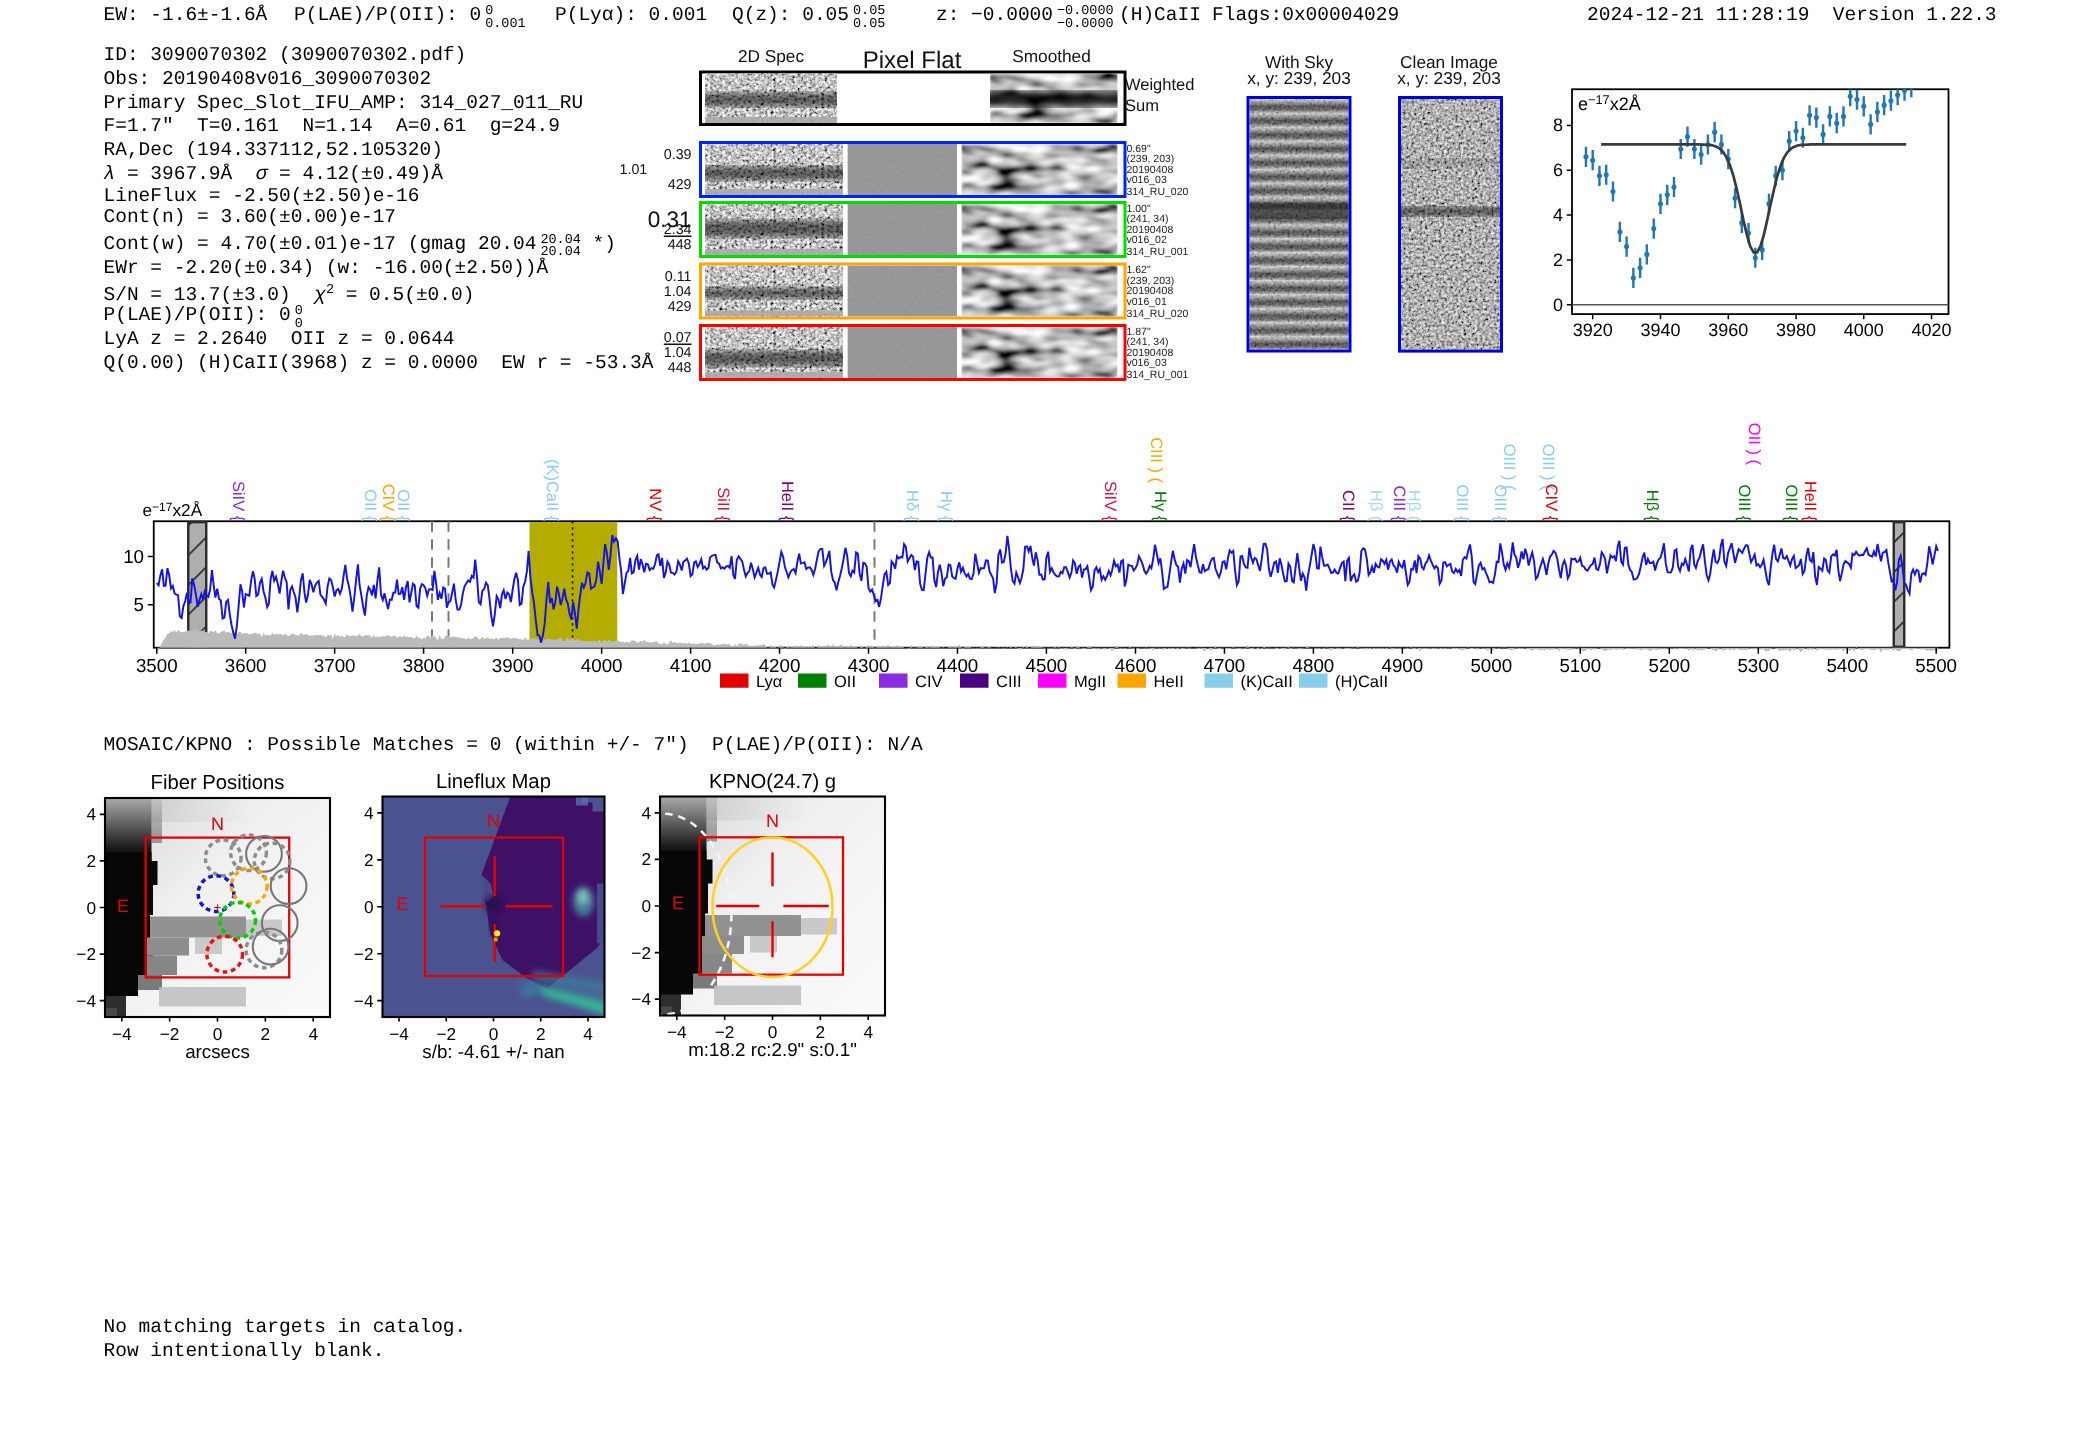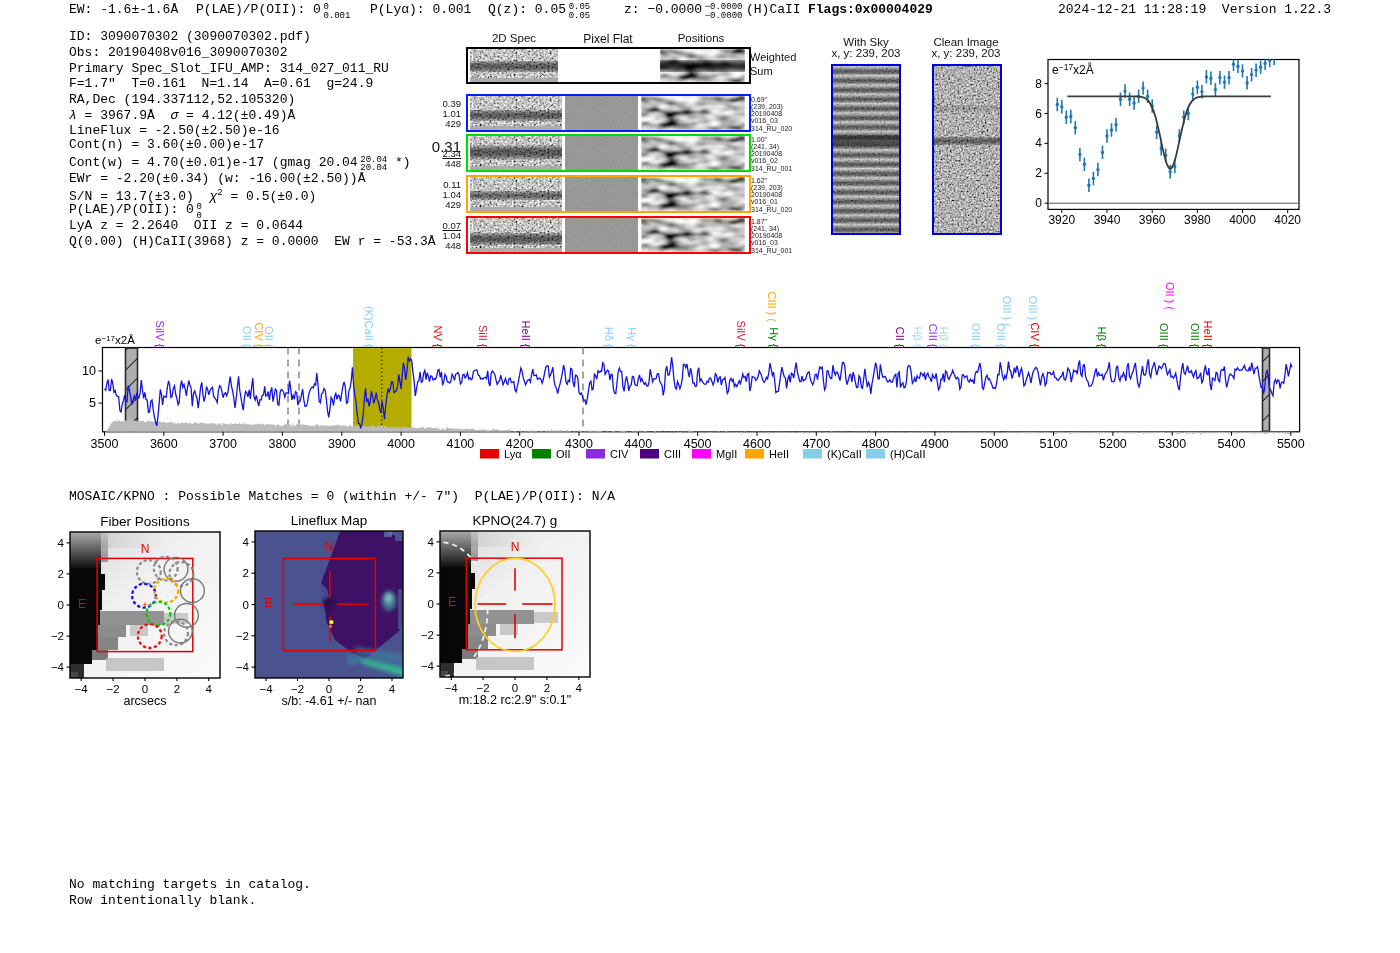--- a/index.html
+++ b/index.html
@@ -62,39 +62,39 @@
         <feGaussianBlur stdDeviation="4.5"></feGaussianBlur>
       </filter>
 </defs>
   </svg>
 <div class="ab mono" style="left:69px;top:2px;">EW: -1.6±-1.6Å</div>
 <div class="ab mono" style="left:196px;top:2px;">P(LAE)/P(OII): 0 <span class="stk"><span>0</span><span>0.001</span></span></div>
 <div class="ab mono" style="left:370px;top:2px;">P(Lyα): 0.001</div>
 <div class="ab mono" style="left:488px;top:2px;">Q(z): 0.05 <span class="stk"><span>0.05</span><span>0.05</span></span></div>
 <div class="ab mono" style="left:624px;top:2px;">z: −0.0000 <span class="stk"><span>−0.0000</span><span>−0.0000</span></span></div>
 <div class="ab mono" style="left:746px;top:2px;">(H)CaII</div>
-<div class="ab mono" style="left:808px;top:2px;font-weight:bold;">Flags:0x00004029</div>
+<div class="ab mono" style="left:808px;top:2px;">Flags:0x00004029</div>
 <div class="ab mono" style="left:1058px;top:2px;">2024-12-21 11:28:19  Version 1.22.3</div>
 <div class="ab mono" style="left:69px;top:29.0px;">ID: 3090070302 (3090070302.pdf)</div>
 <div class="ab mono" style="left:69px;top:44.7px;">Obs: 20190408v016_3090070302</div>
 <div class="ab mono" style="left:69px;top:60.5px;">Primary Spec_Slot_IFU_AMP: 314_027_011_RU</div>
 <div class="ab mono" style="left:69px;top:76.2px;">F=1.7"  T=0.161  N=1.14  A=0.61  g=24.9</div>
 <div class="ab mono" style="left:69px;top:92.0px;">RA,Dec (194.337112,52.105320)</div>
 <div class="ab mono" style="left:69px;top:107.7px;"><i>λ</i> = 3967.9Å  <i>σ</i> = 4.12(±0.49)Å</div>
 <div class="ab mono" style="left:69px;top:123.4px;">LineFlux = -2.50(±2.50)e-16</div>
 <div class="ab mono" style="left:69px;top:121px;margin-top:16px;">Cont(n) = 3.60(±0.00)e-17</div>
 <div class="ab mono" style="left:69px;top:154.9px;">Cont(w) = 4.70(±0.01)e-17 (gmag 20.04 <span class="stk"><span>20.04</span><span>20.04</span></span> *)</div>
 <div class="ab mono" style="left:69px;top:170.7px;">EWr = -2.20(±0.34) (w: -16.00(±2.50))Å</div>
 <div class="ab mono" style="left:69px;top:186.4px;">S/N = 13.7(±3.0)  <i>χ</i><sup style="font-size:9px">2</sup> = 0.5(±0.0)</div>
 <div class="ab mono" style="left:69px;top:202.1px;">P(LAE)/P(OII): 0 <span class="stk"><span>0</span><span>0</span></span></div>
 <div class="ab mono" style="left:69px;top:217.9px;">LyA z = 2.2640  OII z = 0.0644</div>
 <div class="ab mono" style="left:69px;top:233.6px;">Q(0.00) (H)CaII(3968) z = 0.0000  EW r = -53.3Å</div>
 <div class="ab sans" style="left:514px;top:32px;width:120px;margin-left:-60px;text-align:center;font-size:11.5px;color:#111;">2D Spec</div>
-<div class="ab sans" style="left:608px;top:32px;width:120px;margin-left:-60px;text-align:center;font-size:12px;color:#111;">Pixel Flat</div>
-<div class="ab sans" style="left:701px;top:32px;width:120px;margin-left:-60px;text-align:center;font-size:11.5px;color:#111;">Positions</div>
+<div class="ab sans" style="left:608px;top:32px;width:120px;margin-left:-60px;text-align:center;font-size:16px;color:#111;">Pixel Flat</div>
+<div class="ab sans" style="left:701px;top:32px;width:120px;margin-left:-60px;text-align:center;font-size:11.5px;color:#111;">Smoothed</div>
 <div class="ab" style="left:466px;top:47px;width:281px;height:33px;border:2px solid #000;background:#fff;">
     <svg class="ab" style="left:2px;top:0px" width="88" height="33">
       <rect width="88" height="33" fill="#a6a6a6"></rect>
       <rect width="88" height="33" fill="#999" filter="url(#fn)" opacity="0.9"></rect>
       <rect x="-6" y="13" width="100" height="9" fill="#000" opacity="0.55" filter="url(#bl2)"></rect>
       <rect x="-4" y="29" width="96" height="4" fill="#aaa" opacity="0.9"></rect>
     </svg>
     <svg class="ab" style="left:192px;top:0px" width="85" height="33">
       <rect width="85" height="33" fill="#bdbdbd" filter="url(#fsm)"></rect>
       <rect x="-8" y="12" width="101" height="10" fill="#000" opacity="0.88" filter="url(#bl3)"></rect>
@@ -111,21 +111,21 @@
     <svg class="ab" style="left:97px;top:0px" width="73" height="34">
       <rect width="73" height="34" fill="#808080"></rect>
       <rect width="73" height="34" fill="#808080" filter="url(#fg)" opacity="0.35"></rect>
     </svg>
     <svg class="ab" style="left:173px;top:0px" width="104" height="34">
       <rect width="104" height="34" fill="#bdbdbd" filter="url(#fsm)"></rect>
       <rect x="-8" y="10" width="120" height="0" fill="#000" opacity="0.88" filter="url(#bl3)"></rect>
     </svg>
   </div>
 <div class="ab sans" style="left:413px;top:97.7px;width:48px;text-align:right;font-size:9.5px;color:#111;">0.39</div>
-<div class="ab sans" style="left:413px;top:108.0px;width:48px;text-align:right;font-size:9.5px;color:#111;">1.01</div>
+<div class="ab sans" style="left:413px;top:108.0px;width:48px;font-size:9.5px;color:#111;">1.01</div>
 <div class="ab sans" style="left:413px;top:118.3px;width:48px;text-align:right;font-size:9.5px;color:#111;">429</div>
 <div class="ab sans" style="left:751px;top:95.7px;font-size:7px;color:#222;">0.69"</div>
 <div class="ab sans" style="left:751px;top:102.9px;font-size:7px;color:#222;">(239, 203)</div>
 <div class="ab sans" style="left:751px;top:110.1px;font-size:7px;color:#222;">20190408</div>
 <div class="ab sans" style="left:751px;top:117.3px;font-size:7px;color:#222;">v016_03</div>
 <div class="ab sans" style="left:751px;top:124.5px;font-size:7px;color:#222;">314_RU_020</div>
 <div class="ab" style="left:466px;top:134px;width:281px;height:34px;border:2px solid #00dd00;background:#fff;">
     <svg class="ab" style="left:2px;top:0px" width="92" height="34">
       <rect width="92" height="34" fill="#a6a6a6"></rect>
       <rect width="92" height="34" fill="#999" filter="url(#fn)" opacity="0.9"></rect>

